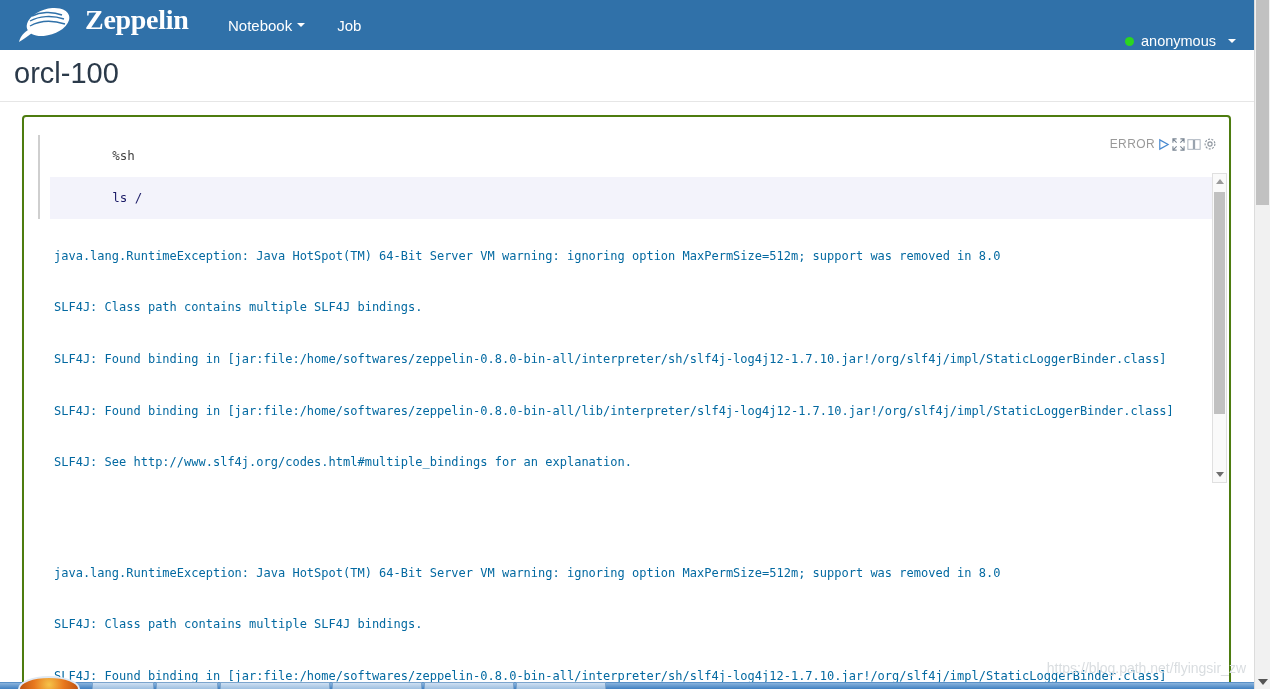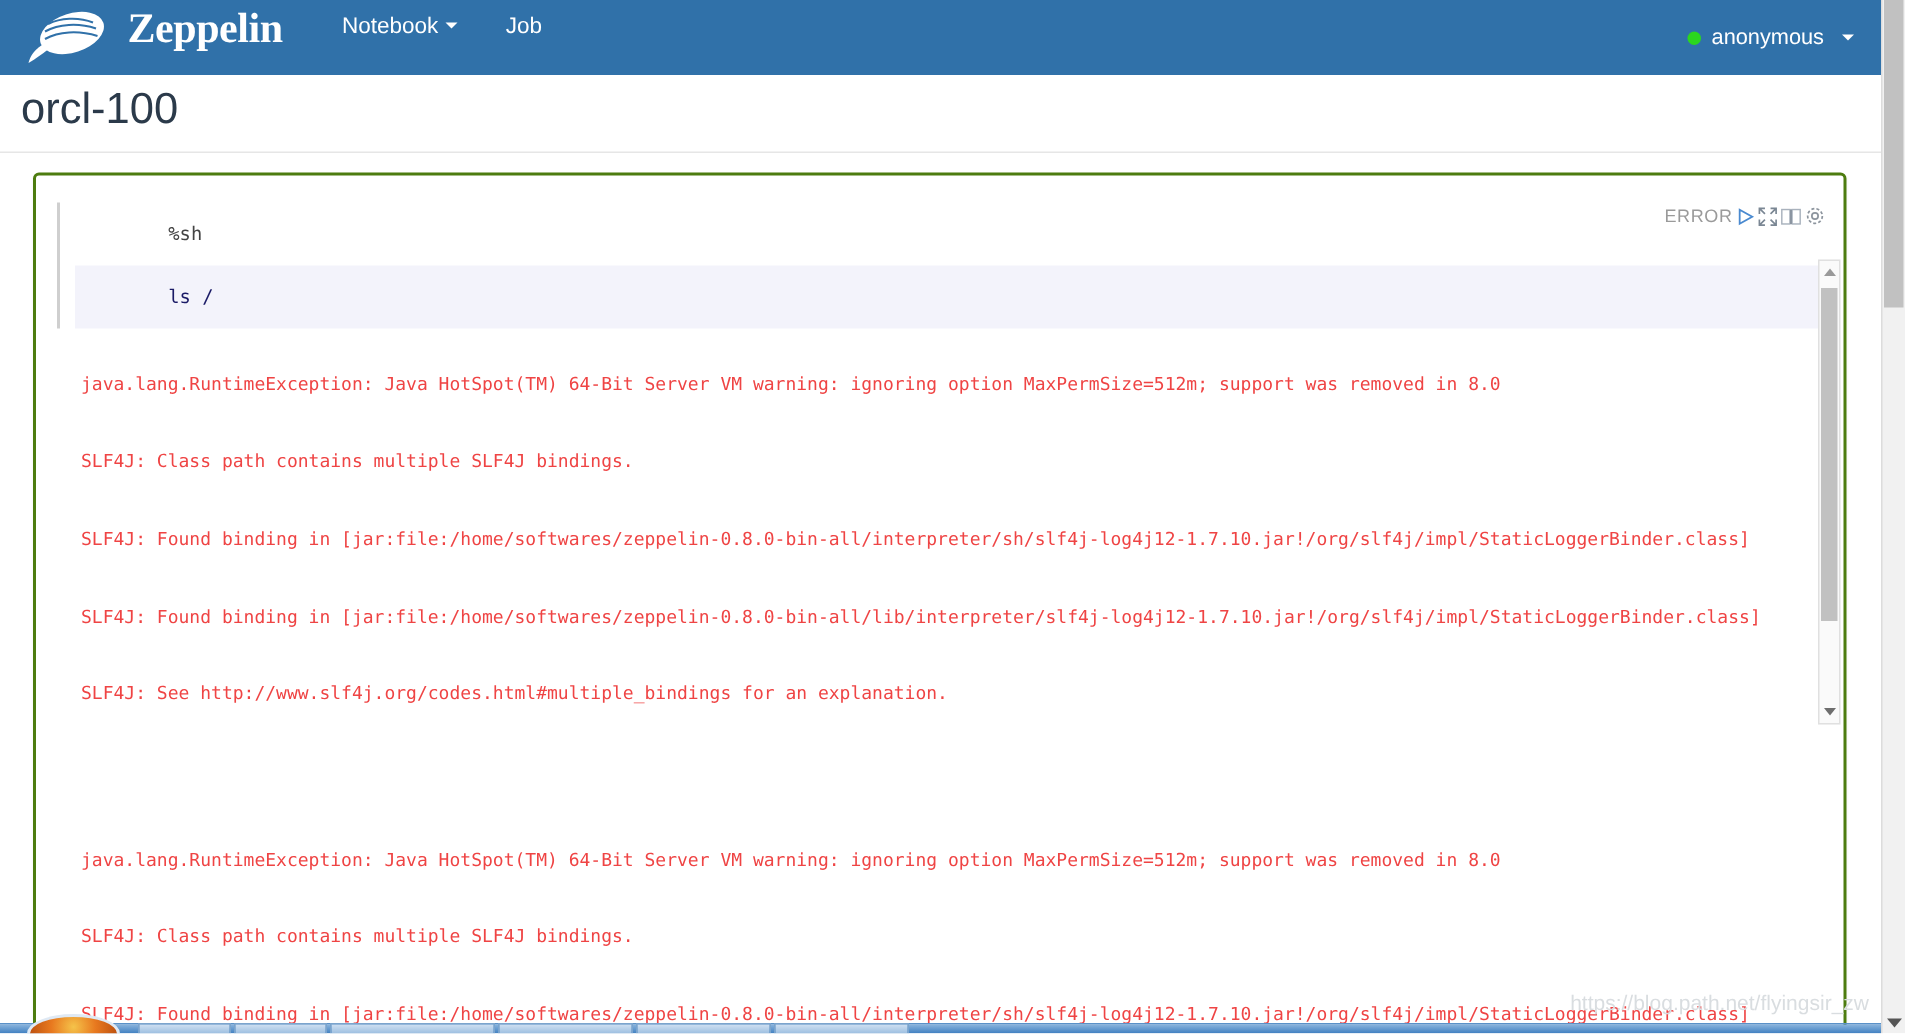--- a/index.html
+++ b/index.html
@@ -34,21 +34,21 @@
   }
   .brand {
     position: absolute; left: 18px; top: 4px;
     display: flex; align-items: flex-start; gap: 9px;
   }
   .brand-logo { width: 58px; height: 40px; }
   .brand-text {
     color: #fff; font-size: 28px; font-weight: bold;
     font-family: "Liberation Serif", serif; letter-spacing: -0.3px;
   }
-  .nav-links { position: absolute; left: 212px; top: 0; height: 34px; display: flex; align-items: center; gap: 0; }
+  .nav-links { position: absolute; left: 212px; top: 0; height: 34px; display: flex; gap: 0; }
   .nav-link {
     color: #ffffff; font-size: 15px; padding: 0 16px; height: 50px;
     display: flex; align-items: center; cursor: pointer; text-decoration: none;
   }
   .caret {
     display: inline-block; margin-left: 5px; width: 0; height: 0;
     border-left: 4px solid transparent; border-right: 4px solid transparent;
     border-top: 4px solid #ffffff;
   }
   .search-wrap {
@@ -57,21 +57,21 @@
     display: flex; align-items: center; padding: 0 8px;
   }
   .search-icon-svg { width: 13px; height: 13px; margin-right: 5px; flex: none; }
   .search-input {
     border: none; outline: none; background: transparent;
     font-size: 13.5px; color: #555; width: 100%;
     font-family: "Liberation Sans", sans-serif;
   }
   .search-input::placeholder { color: #8d8d8d; }
   .user-menu {
-    position: absolute; right: 12px; top: 0; height: 50px;
+    position: absolute; right: 12px; top: 16px; height: 50px;
     display: flex; align-items: center; gap: 7px; color: #fff;
     font-size: 14.5px; cursor: pointer; padding: 0 6px;
   }
   .status-dot { width: 9px; height: 9px; border-radius: 50%; background: #2bd61f; display:inline-block; }
 
   
   .nb-toolbar {
     position: absolute; top: 50px; left: 0; width: 1254px; height: 52px;
     background: #fff; border-bottom: 1px solid #e6e6e6;
   }
@@ -132,21 +132,21 @@
   .para-status {
     position: absolute; right: 12px; top: 20px;
     display: flex; align-items: center; gap: 2px;
   }
   .err-text { font-size: 12px; color: #9a9a9a; letter-spacing: 0.4px; }
 
   
   .out-block {
     position: absolute; left: 8px; right: 8px;
     font-family: "DejaVu Sans Mono", monospace; font-size: 12px;
-    line-height: 17.2px; color: #ef4444; white-space: pre;
+    line-height: 17.2px; color: #0369a1; white-space: pre;
   }
   .out-top { top: 58px; height: 312px; overflow: hidden; }
   .out-top .inner { padding: 4px 22px 0 22px; }
   .out-bottom { top: 375px; height: 195px; }
   .out-bottom .inner { padding: 4px 22px 0 22px; }
   .out-line { height: 17.2px; }
 
   
   .out-scroll {
     position: absolute; right: 2px; top: 56px; width: 15px; height: 310px;

